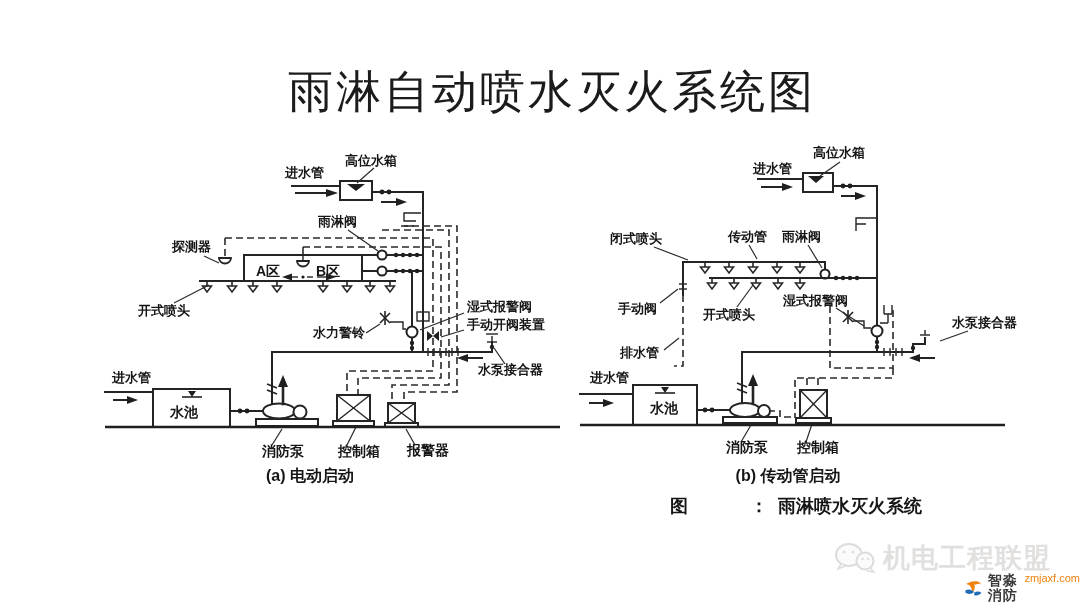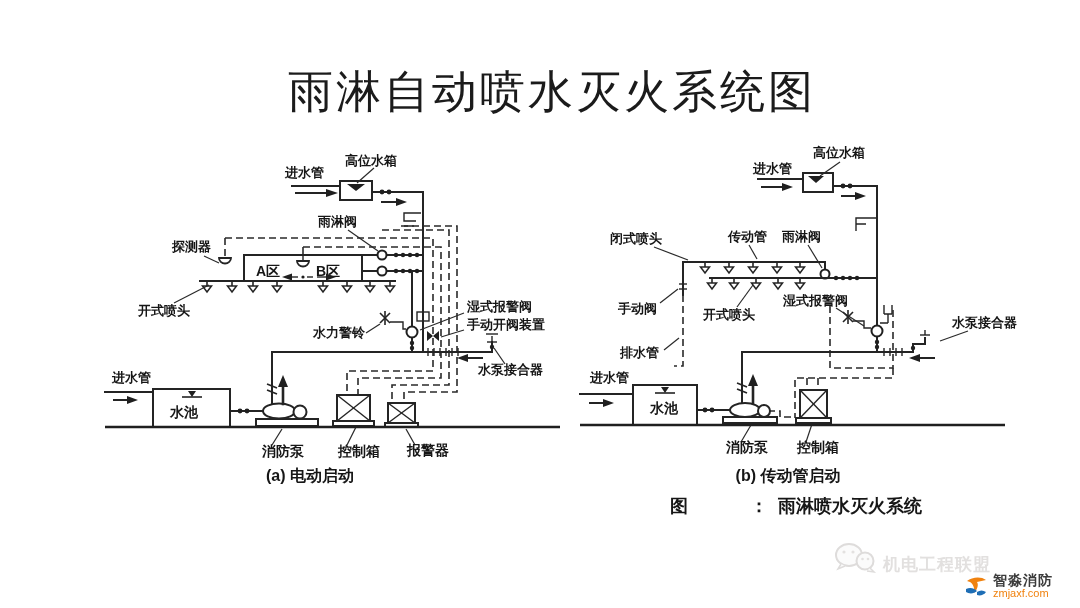--- a/index.html
+++ b/index.html
@@ -24,26 +24,26 @@
   .solid{fill:#1f1f1f;stroke:none;}
   .whitebox{fill:#ffffff;stroke:#242424;stroke-width:2;}
   
   text{fill:#161616;font-weight:700;}
   .t13{font-size:13px;}
   .t14{font-size:14px;}
   .cap{font-size:16px;text-anchor:middle;font-weight:800;}
   .figcap{font-size:18px;font-weight:800;}
   
   .watermark{
-    position:absolute;left:833px;top:540px;display:flex;align-items:flex-end;gap:6px;
-    color:#e2e0df;font-size:17px;font-weight:800;letter-spacing:1px;
+    position:absolute;left:833px;top:540px;display:flex;align-items:flex-start;gap:6px;
+    color:#e2e0df;font-size:27px;font-weight:800;letter-spacing:1px;
     text-shadow:1px 1px 0 #ffffff;user-select:none;white-space:nowrap;
   }
   .brandbox{position:absolute;left:963px;top:573px;display:flex;align-items:center;gap:4px;}
-  .brandtext{display:flex;flex-direction:column;line-height:1.05;}
+  .brandtext{display:flex;flex-direction:row;line-height:1.05;}
   .brand-name{font-size:14px;font-weight:800;color:#3c3c3c;letter-spacing:1px;}
   .brand-domain{font-size:11px;font-weight:400;color:#f0820f;}
 </style>
 </head>
 <body>
 
 <div class="slide">
 
   <h1 class="slide-title">雨淋自动喷水灭火系统图</h1>
 

